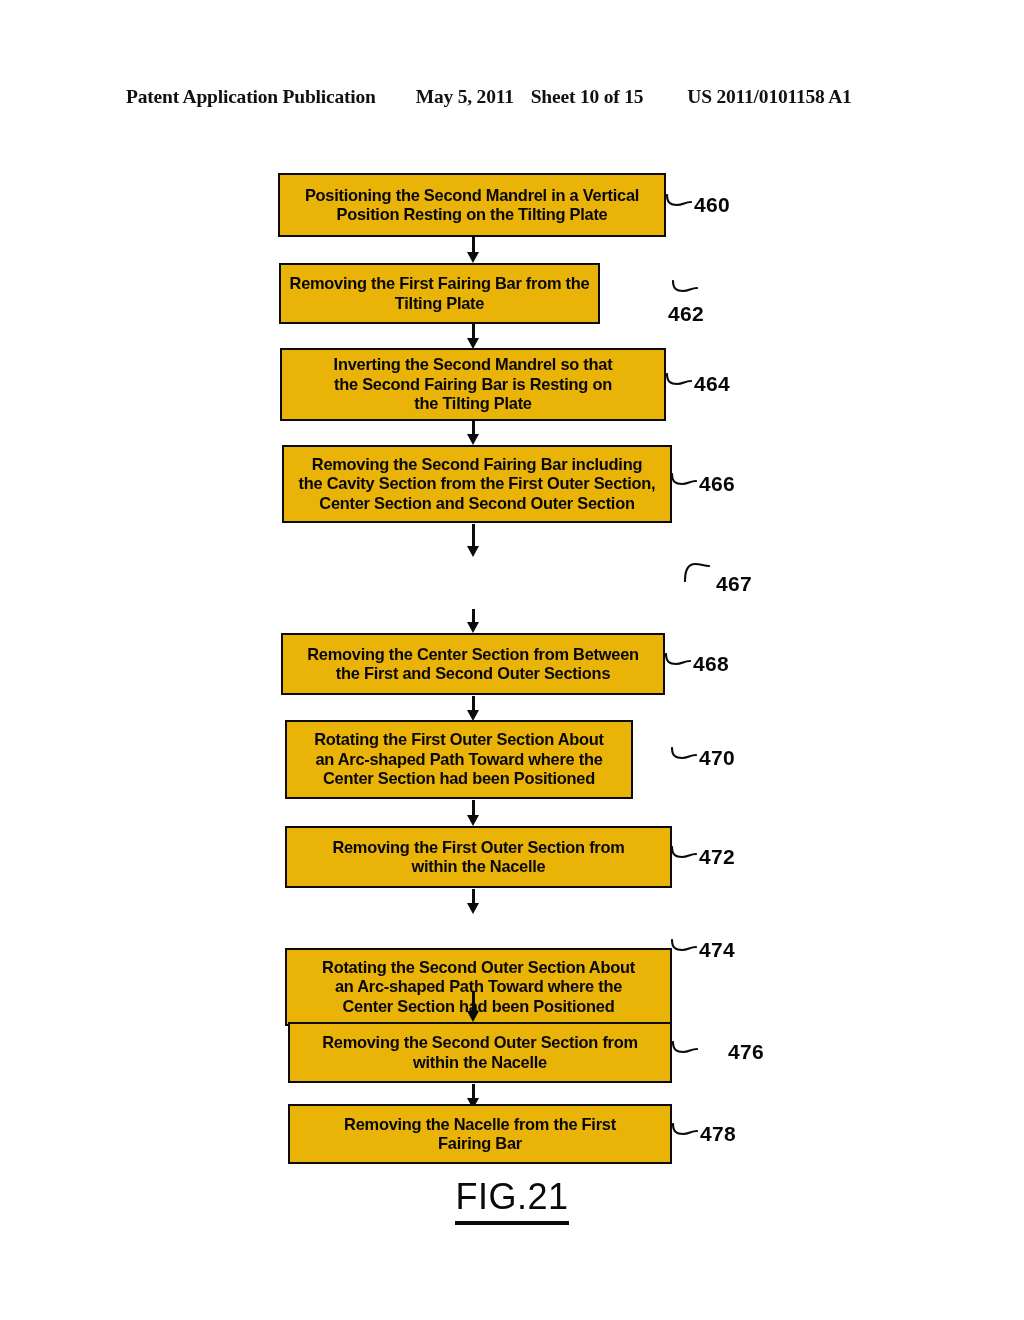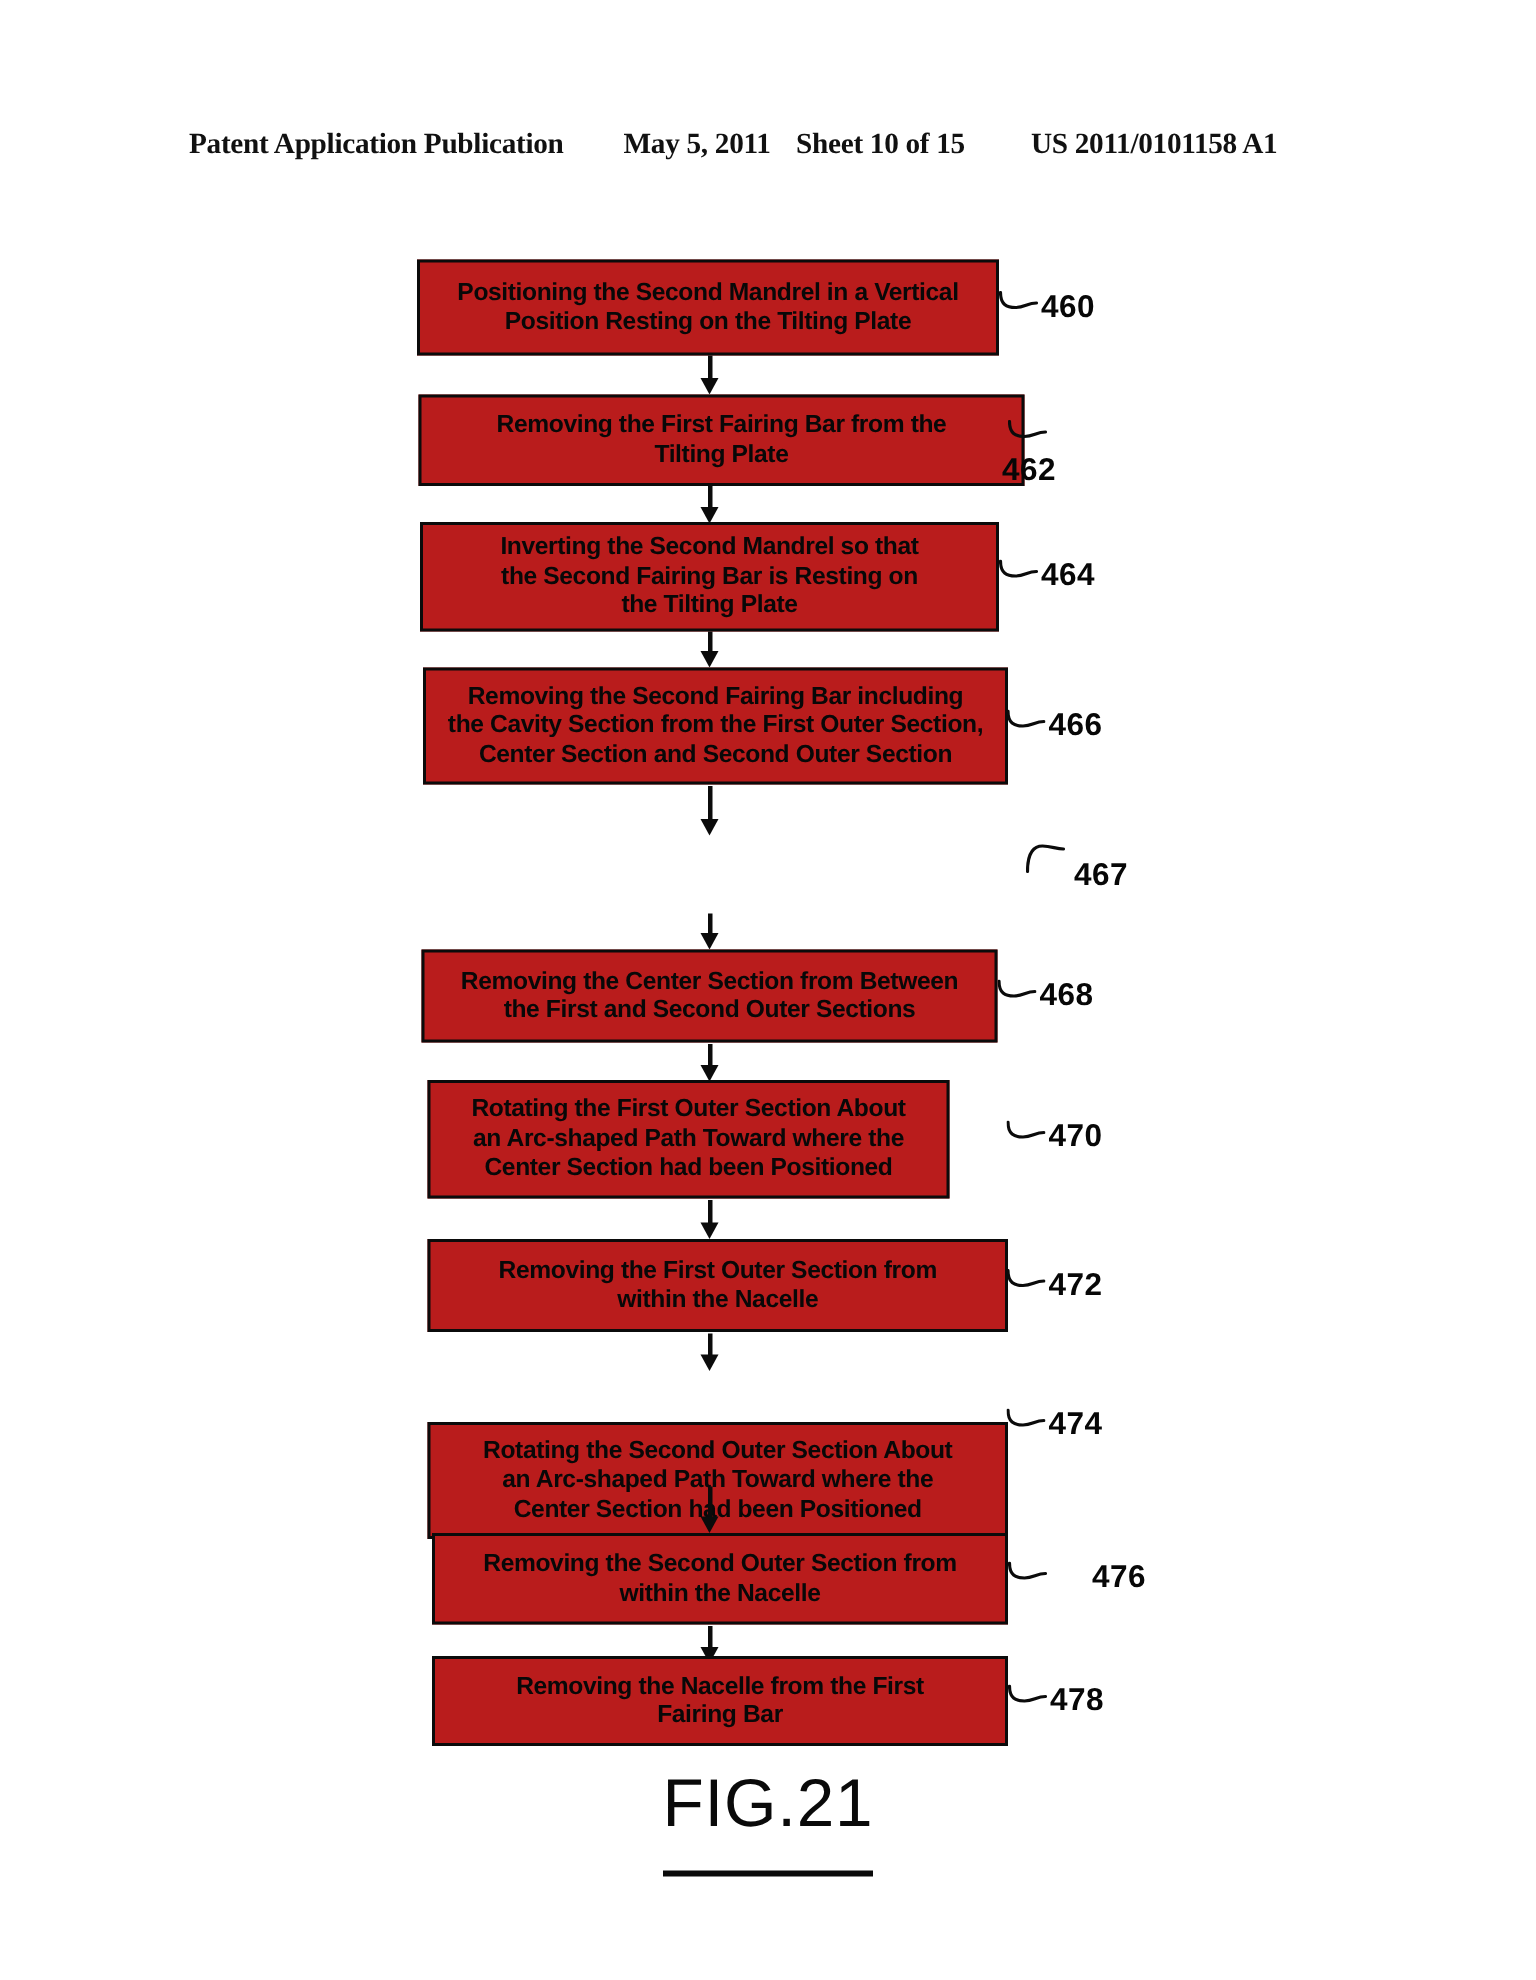--- a/index.html
+++ b/index.html
@@ -43,21 +43,21 @@
     left: 0;
     top: 0;
     width: 1024px;
     height: 1320px;
   }
 
   .flow-step {
     position: absolute;
     box-sizing: border-box;
     border: 2.2px solid #0b0b0b;
-    background: #b91c1c;
+    background: #eab308;
     display: flex;
     align-items: center;
     justify-content: center;
     text-align: center;
   }
   .flow-step .step-text {
     display: block;
     font-family: "Liberation Sans", sans-serif;
     font-size: 16.4px;
     font-weight: 600;
@@ -123,25 +123,25 @@
   #fig-caption {
     position: absolute;
     left: 0;
     top: 1176px;
     width: 1024px;
     text-align: center;
   }
   #fig-caption .fig-label {
     display: inline-block;
     font-family: "Liberation Sans", sans-serif;
-    font-size: 45px;
+    font-size: 36px;
     font-weight: 400;
     letter-spacing: 0.5px;
     color: #0a0a0a;
-    padding-bottom: 19px;
+    padding-bottom: 3px;
     border-bottom: 4px solid #0a0a0a;
   }
 </style>
 </head>
 <body>
 
 <div id="page-header">
   <span class="hdr-pub">Patent Application Publication</span>
   <span class="hdr-date">May 5, 2011</span>
   <span class="hdr-sheet">Sheet 10 of 15</span>
@@ -158,21 +158,21 @@
     <svg class="leader" viewBox="0 0 26 22">
       <path d="M1 1 C1 9, 5 11, 11 11 C17 11, 19 8, 25 8" fill="none" stroke="#0b0b0b" stroke-width="2.1" stroke-linecap="round"></path>
     </svg>
     <span class="ref-num">460</span>
   </div>
   <div class="flow-arrow" style="left:466px; top:237px; height:26px;">
     <span class="shaft" style="height:16px;"></span>
       <span class="head"></span>
   </div>
 
-  <div class="flow-step" style="left:279px; top:263px; width:404px; height:61px;">
+  <div class="flow-step" style="left:279px; top:263px; width:321px; height:61px;">
     <span class="step-text">Removing the First Fairing Bar from the
 Tilting Plate</span>
   </div>
   <div class="ref-callout" style="left:666px; top:280px;flex-direction:column;">
     <svg class="leader" viewBox="0 0 26 22">
       <path d="M1 1 C1 9, 5 11, 11 11 C17 11, 19 8, 25 8" fill="none" stroke="#0b0b0b" stroke-width="2.1" stroke-linecap="round"></path>
     </svg>
     <span class="ref-num">462</span>
   </div>
   <div class="flow-arrow" style="left:466px; top:324px; height:25px;">

